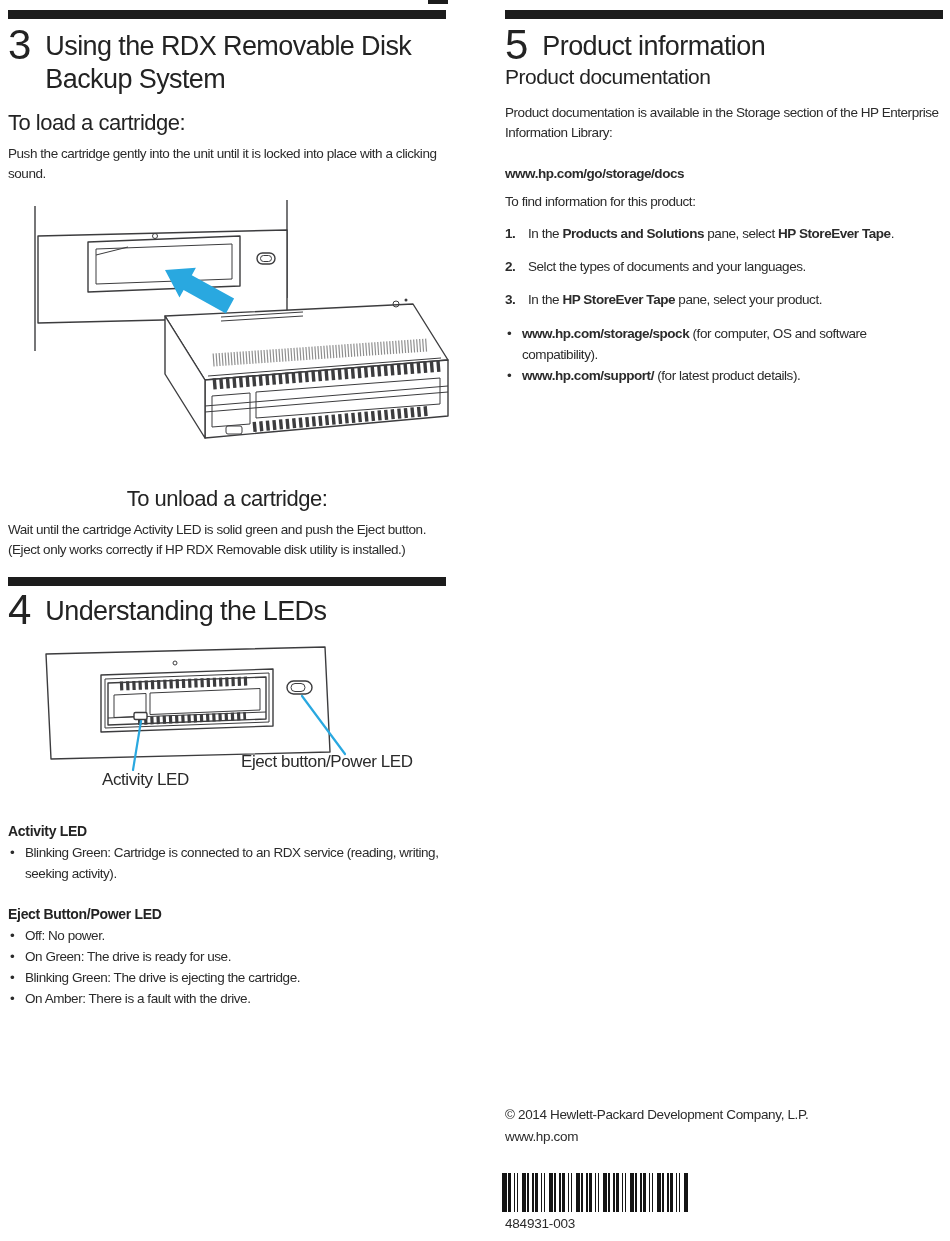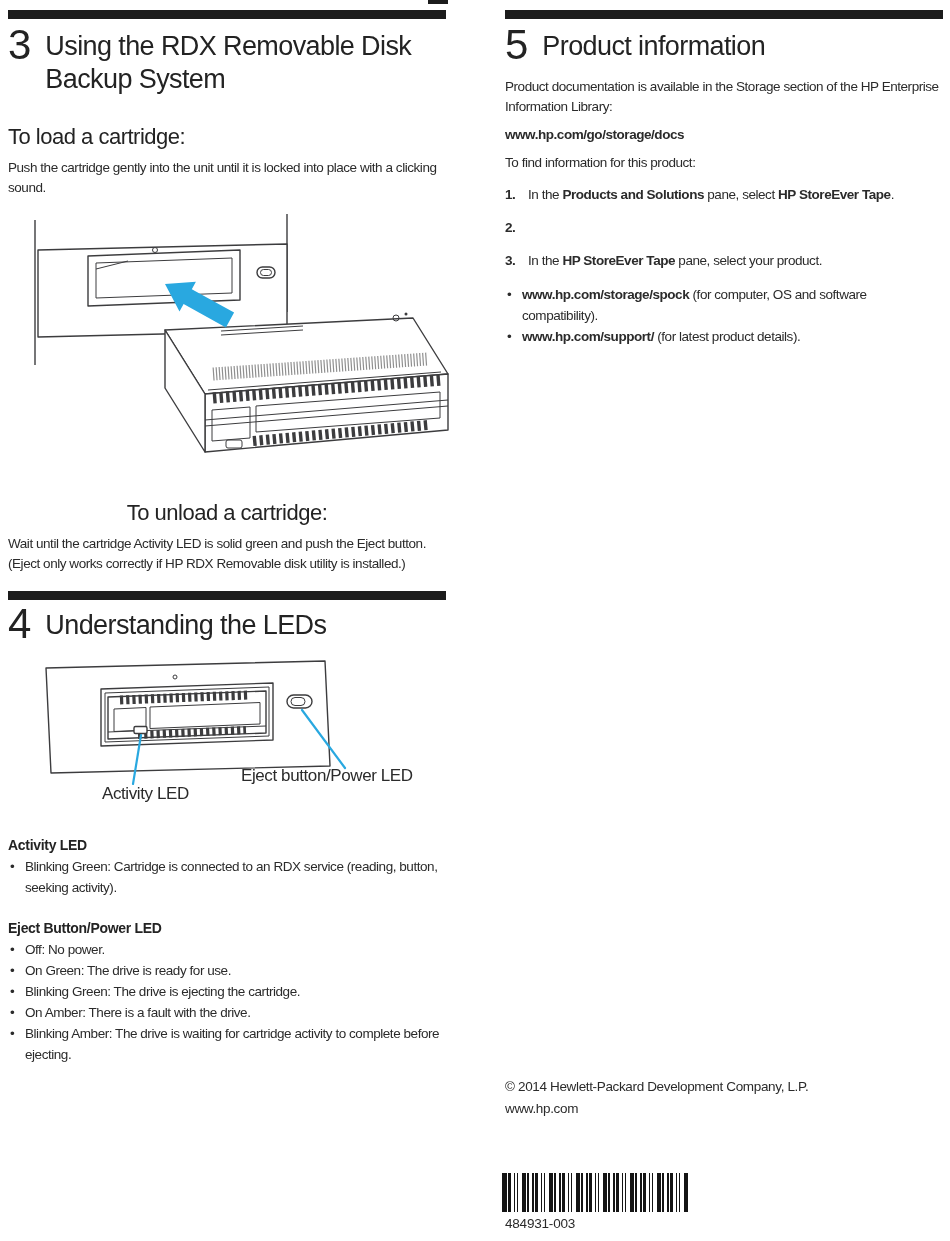--- a/index.html
+++ b/index.html
@@ -12,26 +12,26 @@
   .col-left  { left:8px;   width:438px; }
   .col-right { left:505px; width:438px; height:1241px; }
   .edge-artifact { position:absolute; left:428px; top:0; width:20px; height:4px; background:#1c1c1c; }
 
   .bar { height:9px; background:#1c1c1c; margin-top:10px; }
 
   .sec { display:flex; align-items:flex-start; gap:15px; margin-top:8px; color:#232323; font-weight:400; }
   .sec .num { font-size:42px; line-height:36px; letter-spacing:-1px; }
   .sec .ttl { font-size:27px; line-height:33px; letter-spacing:-0.6px; padding-top:3px; }
 
-  .subhead  { font-size:22px; font-weight:400; letter-spacing:-0.5px; color:#232323; margin-top:28px; }
+  .subhead  { font-size:22px; font-weight:400; letter-spacing:-0.5px; color:#232323; margin-top:14px; }
   .subhead2 { font-size:21px; font-weight:400; letter-spacing:-0.5px; color:#232323; margin-top:16px; }
 
   .body-text { font-size:13.5px; line-height:20px; letter-spacing:-0.45px; margin-top:8px; }
   .bold { font-weight:bold; }
-  .bold-url { font-size:13.5px; line-height:20px; letter-spacing:-0.45px; font-weight:bold; margin-top:8px; }
+  .bold-url { font-size:13.5px; line-height:20px; letter-spacing:-0.45px; font-weight:bold; margin-top:21px; }
 
   .led-head { font-size:14px; font-weight:bold; letter-spacing:-0.3px; color:#232323; }
   .mt-act { margin-top:29px; }
   .mt-ej  { margin-top:22px; }
 
   ul.dots { list-style:none; margin-top:3px; }
   ul.dots li { position:relative; padding-left:17px; font-size:13.5px; line-height:21px; letter-spacing:-0.45px; }
   ul.dots li::before { content:"\2022"; position:absolute; left:2px; }
 
   ol.steps { list-style:none; margin-top:12px; }
@@ -45,21 +45,21 @@
   svg .ln-thin { fill:none; stroke:#3c3c3e; stroke-width:1; stroke-linejoin:round; }
   svg .white { fill:#ffffff; stroke:#3c3c3e; stroke-width:1.4; stroke-linejoin:round; }
   svg .teeth { fill:none; stroke:#3c3c3e; }
   svg .vent { fill:none; stroke:#8f8f8f; }
   svg .callout { fill:none; stroke:#29A8E0; stroke-width:2.2; stroke-linecap:round; }
   svg .arrow { fill:#29A8E0; stroke:none; }
   .fig-label { position:absolute; font-size:17px; letter-spacing:-0.4px; color:#2b2b2b; white-space:nowrap; }
   .lbl-activity { left:94px; top:128px; }
   .lbl-eject { left:233px; top:110px; }
 
-  .footer-copy { position:absolute; left:0; top:1076px; font-size:13.5px; line-height:22px; letter-spacing:-0.35px; }
+  .footer-copy { position:absolute; left:0; top:1104px; font-size:13.5px; line-height:22px; letter-spacing:-0.35px; }
   .barcode {
     position:absolute; left:-3px; top:1173px; width:186px; height:39px;
     border-left:3px solid #141414; border-right:3px solid #141414;
     background:repeating-linear-gradient(90deg,
       #141414 0 2px, #fff 2px 3px, #141414 3px 6px, #fff 6px 9px,
       #141414 9px 10px, #fff 10px 12px, #141414 12px 13px, #fff 13px 17px,
       #141414 17px 21px, #fff 21px 22px, #141414 22px 24px, #fff 24px 27px);
   }
   .part-number { position:absolute; left:0; top:1216px; font-size:13.5px; letter-spacing:-0.2px; }
 </style>
@@ -147,52 +147,53 @@
 
         <line class="callout" x1="133" y1="79" x2="125" y2="128"></line>
         <line class="callout" x1="294" y1="54" x2="337" y2="112"></line>
       </svg>
       <div class="fig-label lbl-eject">Eject button/Power LED</div>
       <div class="fig-label lbl-activity">Activity LED</div>
     </div>
 
     <div class="led-head mt-act">Activity LED</div>
     <ul class="dots">
-      <li>Blinking Green: Cartridge is connected to an RDX service (reading, button, seeking activity).</li>
+      <li>Blinking Green: Cartridge is connected to an RDX service (reading, writing, seeking activity).</li>
     </ul>
 
     <div class="led-head mt-ej">Eject Button/Power LED</div>
     <ul class="dots">
       <li>Off: No power.</li>
       <li>On Green: The drive is ready for use.</li>
       <li>Blinking Green: The drive is ejecting the cartridge.</li>
       <li>On Amber: There is a fault with the drive.</li>
-      <li>Blinking Amber: The drive is waiting for cartridge activity to complete before ejecting.</li>
     </ul>
   </div>
 
   <div class="col col-right">
     <div class="bar"></div>
 
     <div class="sec">
       <span class="num">5</span>
       <span class="ttl">Product information</span>
     </div>
 
+    <div class="subhead2" style="margin-top:2px;">Product documentation</div>
     <p class="body-text" style="margin-top:14px;">Product documentation is available in the Storage section of the HP Enterprise Information Library:</p>
     <p class="bold-url">www.hp.com/go/storage/docs</p>
     <p class="body-text">To find information for this product:</p>
 
     <ol class="steps">
       <li>
         <span class="snum">1.</span>
         <span><span>In the </span><span class="bold">Products and Solutions</span><span> pane, select </span><span class="bold">HP StoreEver Tape</span><span>.</span></span>
       </li>
       <li>
         <span class="snum">2.</span>
+        <span><span>Selct the types of documents and your languages.</span><span class="bold"></span><span></span><span class="bold"></span><span></span></span>
       </li>
       <li>
         <span class="snum">3.</span>
         <span><span>In the </span><span class="bold">HP StoreEver Tape</span><span> pane, select your product.</span><span class="bold"></span><span></span></span>
       </li>
     </ol>
 
     <ul class="dots" style="margin-top:4px;">
       <li><span class="bold">www.hp.com/storage/spock</span><span> (for computer, OS and software compatibility).</span></li>
       <li><span class="bold">www.hp.com/support/</span><span> (for latest product details).</span></li>

